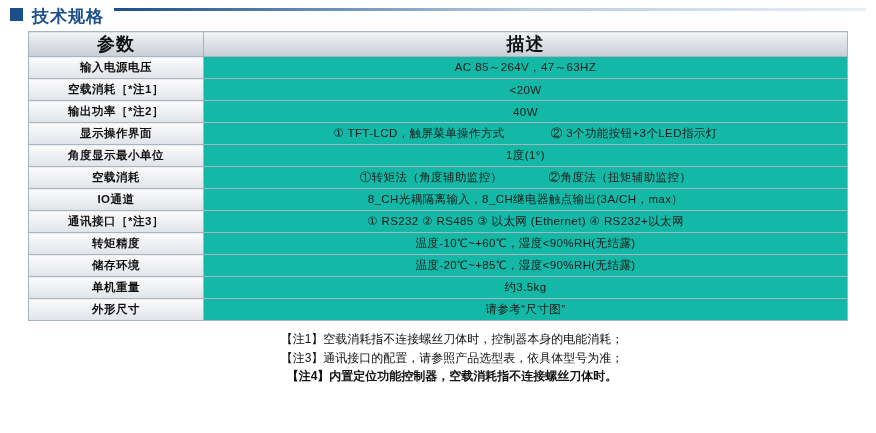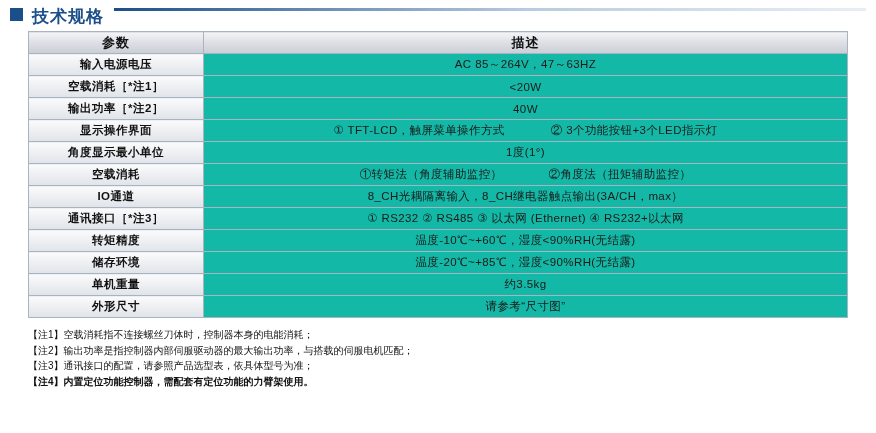--- a/index.html
+++ b/index.html
@@ -64,21 +64,21 @@
     border: 1px solid #a9b4c0;
     padding: 0;
     height: 21px;
     vertical-align: middle;
     text-align: center;
   }
   .col-param { width: 175px; }
   thead th {
     background: linear-gradient(to bottom, #f3f4f6 0%, #dcdfe4 50%, #c9ced6 100%);
     font-weight: bold;
-    font-size: 13px;
+    font-size: 18px;
     color: #111;
     height: 23px;
     letter-spacing: 1px;
   }
   td.param {
     background: linear-gradient(to bottom, #fbfbfc 0%, #eceef1 55%, #e0e3e8 100%);
     font-weight: bold;
     font-size: 11.5px;
     color: #111;
     letter-spacing: 0.5px;
@@ -94,23 +94,24 @@
     display: inline-block;
   }
   td.desc .gap {
     display: inline-block;
     width: 46px;
   }
 
   
   .notes {
     padding: 9px 0 0 28px;
-    font-size: 10px;
+    font-size: 12px;
     color: #111;
     line-height: 1.55;
+    text-align: center;
   }
   .note-line {
     white-space: nowrap;
   }
   .note-line.bold {
     font-weight: bold;
   }
 </style>
 </head>
 <body>
@@ -183,18 +184,17 @@
           <tr>
             <td class="param">外形尺寸</td>
             <td class="desc">请参考“尺寸图”</td>
           </tr>
         </tbody>
     </table>
   </div>
 
   <div class="notes" id="notes">
       <div class="note-line">【注1】空载消耗指不连接螺丝刀体时，控制器本身的电能消耗；</div>
-      <div class="note-line">【注2】输出功率是指控制器内部伺服驱动器的最大输出功率，与搭载的伺服电机匹配；</div>
       <div class="note-line">【注3】通讯接口的配置，请参照产品选型表，依具体型号为准；</div>
-      <div class="note-line bold">【注4】内置定位功能控制器，需配套有定位功能的力臂架使用。</div>
+      <div class="note-line bold">【注4】内置定位功能控制器，空载消耗指不连接螺丝刀体时。</div>
     </div>
 
 </div>
 
 </body></html>

